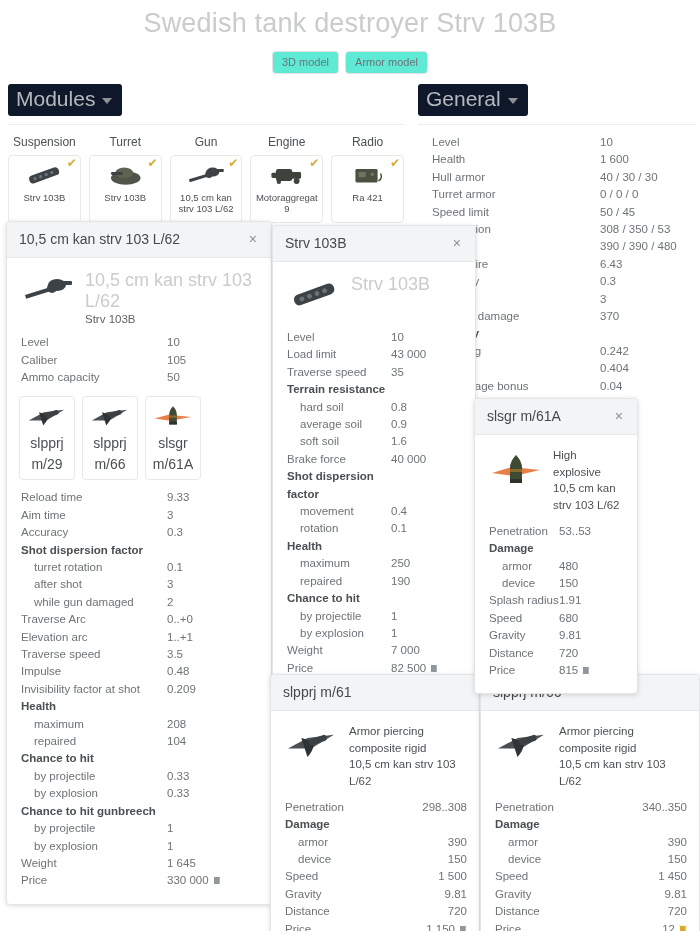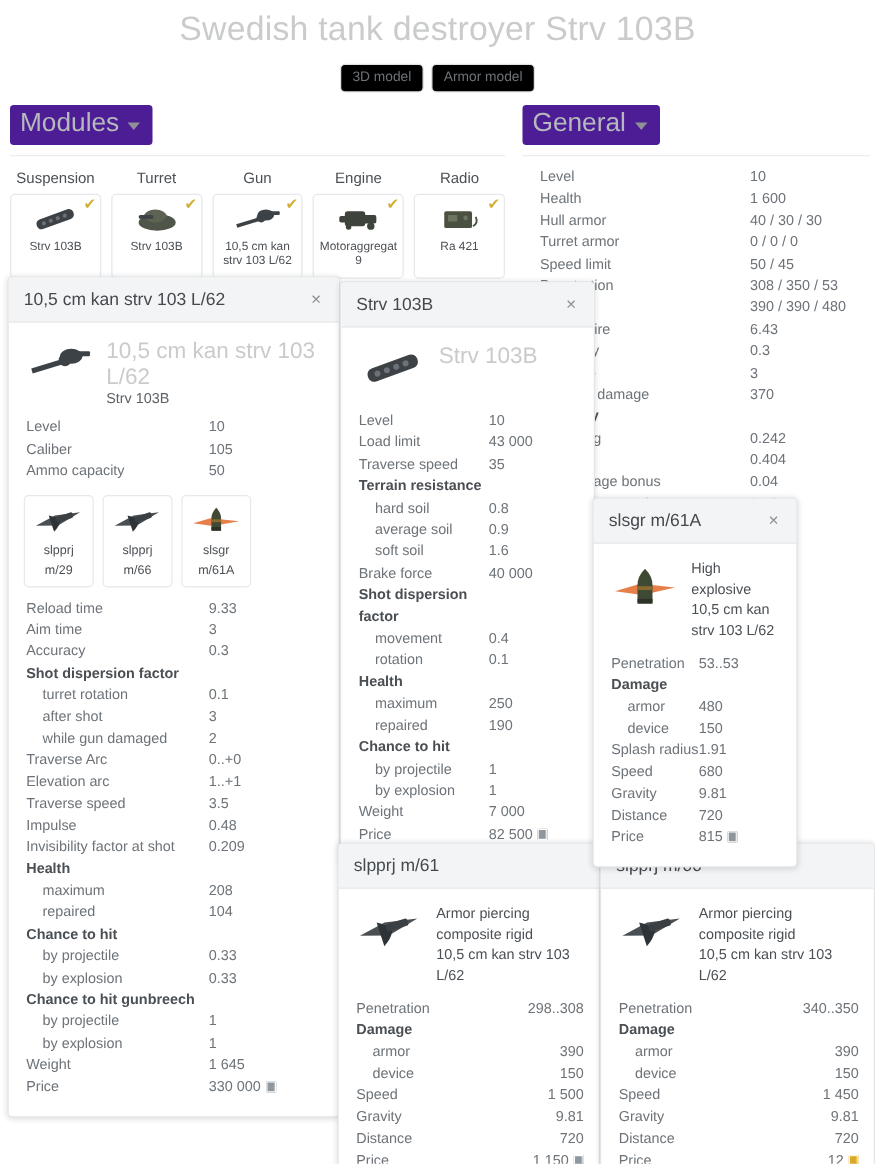--- a/index.html
+++ b/index.html
@@ -22,34 +22,34 @@
     letter-spacing: .2px;
     padding-top: 8px;
     margin: 0;
   }
   .model-btns {
     display: flex; justify-content: center; gap: 6px;
     margin-top: 12px;
   }
   .model-btn {
     border: 1px solid #e0e2e4;
-    background: #000000;
+    background: #5eead4;
     border-radius: 4px;
     font-size: 11px;
     color: #6d7378;
     padding: 5px 9px;
     line-height: 1;
     font-family: "Liberation Sans", sans-serif;
     cursor: pointer;
   }
 
   
   .dd {
     display: inline-flex; align-items: center; gap: 7px;
-    background: #4c1d95;
+    background: #0f172a;
     border-radius: 3px;
     padding: 3px 10px 5px 8px;
     font-size: 21px;
     color: #b6b9bc;
     cursor: pointer;
   }
   .caret {
     width: 0; height: 0;
     border-left: 5px solid transparent;
     border-right: 5px solid transparent;
@@ -121,21 +121,21 @@
   .hero-big { font-size: 18px; color: #c9cbcd; line-height: 1.15; }
   .hero-sub { font-size: 11.5px; color: #5d6267; margin-top: 2px; }
   .hero-desc { font-size: 11.5px; color: #4b5055; line-height: 1.45; }
 
   .shell-row { display: flex; gap: 7px; margin: 9px 0 6px; }
   .shell-card {
     width: 56px; border: 1px solid #e6e8ea; border-radius: 4px;
     background: #fff; text-align: center; padding: 6px 2px 5px; cursor: pointer;
   }
   .shell-img { height: 28px; display: flex; align-items: center; justify-content: center; }
-  .shell-name { font-size: 10px; color: #4b5055; line-height: 1.35; margin-top: 3px; }
+  .shell-name { font-size: 14px; color: #4b5055; line-height: 1.35; margin-top: 3px; }
 
   .coin {
     display: inline-block; width: 8px; height: 9px; margin-left: 4px;
     vertical-align: -1px;
     background: #8f969c;
     border-radius: 1px;
     box-shadow: inset 0 0 0 1px #fff, inset -2px 0 0 0 #adb3b8;
   }
   .coin.gold { background: #d9a92b; box-shadow: inset 0 0 0 1px #fff6dd, inset -2px 0 0 0 #edc85c; }
 

